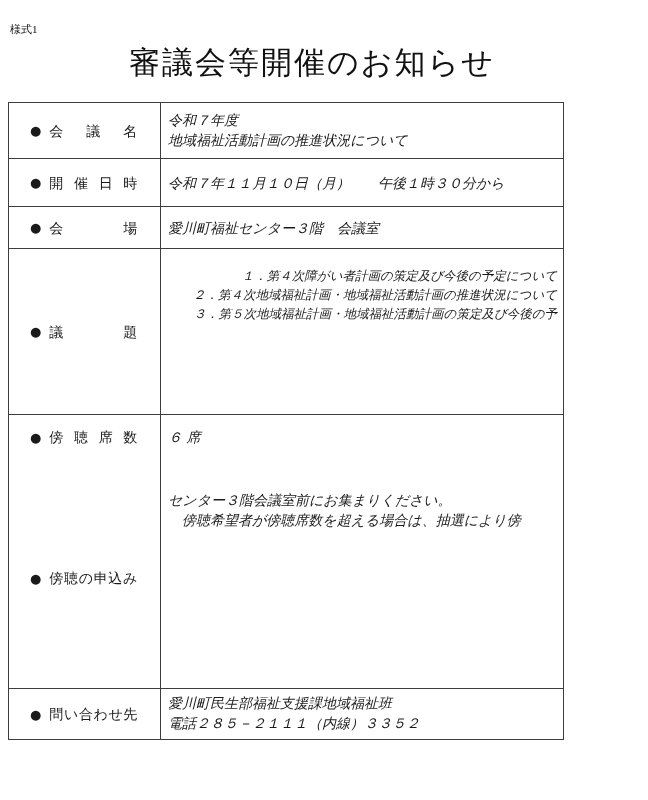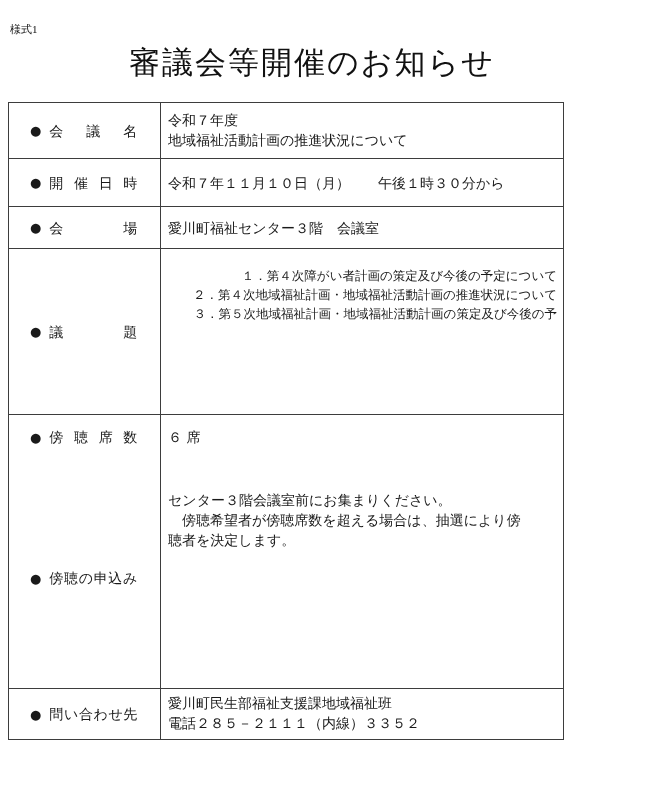--- a/index.html
+++ b/index.html
@@ -34,21 +34,21 @@
   .cl.center { display:flex; align-items:center; }
   .cv { flex:1 1 auto; font-size:14px; padding-left:7px; }
   .cv.center { display:flex; flex-direction:column; justify-content:center; }
   .bullet { font-size:13px; margin-right:8px; line-height:1; }
   .lbl {
     display:inline-block; width:88px;
     text-align:justify; text-align-last:justify;
     font-size:14px; line-height:20px;
   }
   .lblrow { display:flex; align-items:center; }
-  .line { white-space:nowrap; line-height:20px; }
+  .line { white-space:nowrap; line-height:20px;font-style:italic; }
   .cv.padtop { padding-top:7px; }
   
   .r4 .cv { padding:17px 6px 0 11px; font-size:12.5px; }
   .r4 .line { line-height:19px;text-align:right; }
   .r4 .cl { display:flex; align-items:center; }
   
   .r5 .cl { padding-top:12px; }
   .r5 .cl .lblrow + .lblrow { margin-top:121px; }
   .r5 .cv { padding-top:12px; }
   .notice { margin-top:43px; }
@@ -118,21 +118,20 @@
         <div class="lblrow">
           <span class="bullet">●</span>
           <span class="lbl">傍聴の申込み</span>
         </div>
       </div>
       <div class="cv">
         <div class="line">６ 席</div>
         <div class="notice">
           <div class="line">センター３階会議室前にお集まりください。</div>
           <div class="line">　傍聴希望者が傍聴席数を超える場合は、抽選により傍</div>
-          <div class="line">聴者を決定します。</div>
         </div>
       </div>
     </div>
 
     <div class="row r6">
       <div class="cl center">
         <span class="bullet">●</span>
         <span class="lbl">問い合わせ先</span>
       </div>
       <div class="cv">

